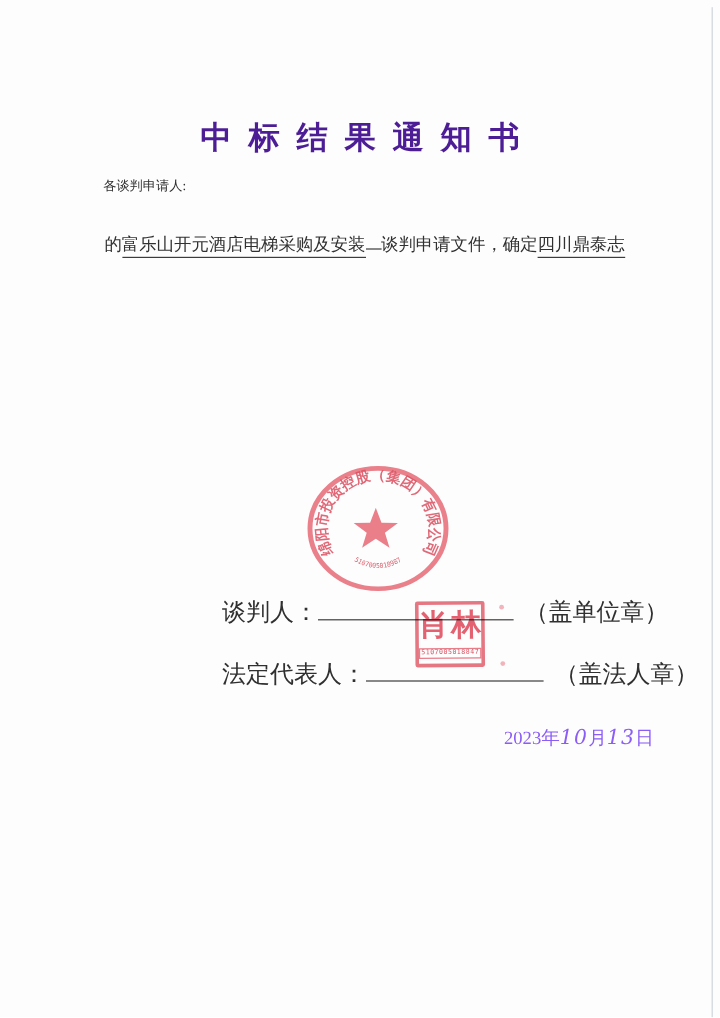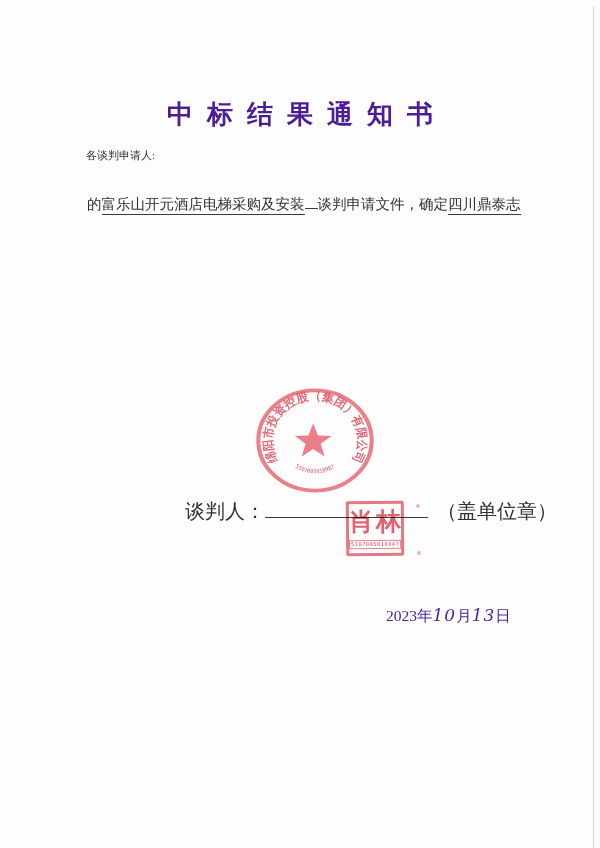--- a/index.html
+++ b/index.html
@@ -46,23 +46,23 @@
   .sig-row.row1{top:502px;}
   .sig-row.row2{top:553px;}
   .sigline{
     display:inline-block;height:14px;vertical-align:baseline;
     border-bottom:1px solid #3d3d3d;
   }
   .sigline.w1{width:163px;}
   .sigline.w2{width:148px;}
   .sig-suffix{margin-left:9px;}
   .date-line{
-    position:absolute;top:604px;left:386px;
+    position:absolute;top:604px;left:420px;
     font-size:15.5px;line-height:22px;white-space:nowrap;
-    color:#4c1d95;
+    color:#8b5cf6;
   }
   .hand{
     font-style:italic;
     font-family:"DejaVu Serif", serif;
     font-size:17px;letter-spacing:1px;
   }
   
   .seal-round{
     position:absolute;left:251px;top:380px;width:128px;height:121px;
     mix-blend-mode:multiply;opacity:.92;
@@ -123,20 +123,23 @@
     <text font-size="6.5" fill="rgba(214,64,80,0.9)" font-family="DejaVu Sans Mono, monospace">
       <textPath href="#arcBottom" startOffset="0" textLength="46" lengthAdjust="spacingAndGlyphs">5107005018987</textPath>
     </text>
     <polygon points="68,50 73.2,64.3 88.2,64.7 76.3,73.9 80.5,88.4 68,79.8 55.5,88.4 59.7,73.9 47.8,64.7 62.8,64.3" fill="rgba(229,86,100,0.82)"></polygon>
   </svg>
 
   <div class="sig-row row1">
     <span>谈判人：</span><span class="sigline w1"></span><span class="sig-suffix">（盖单位章）</span>
   </div>
 
+  <div class="sig-row row2">
+    <span>法定代表人：</span><span class="sigline w2"></span><span class="sig-suffix">（盖法人章）</span>
+  </div>
 
   <div class="seal-square">
     <div class="sq-name">
       <span>肖</span>
         <span>林</span>
     </div>
     <div class="sq-num">5107005018847</div>
   </div>
   <div class="ink-dot d1"></div>
   <div class="ink-dot d2"></div>

